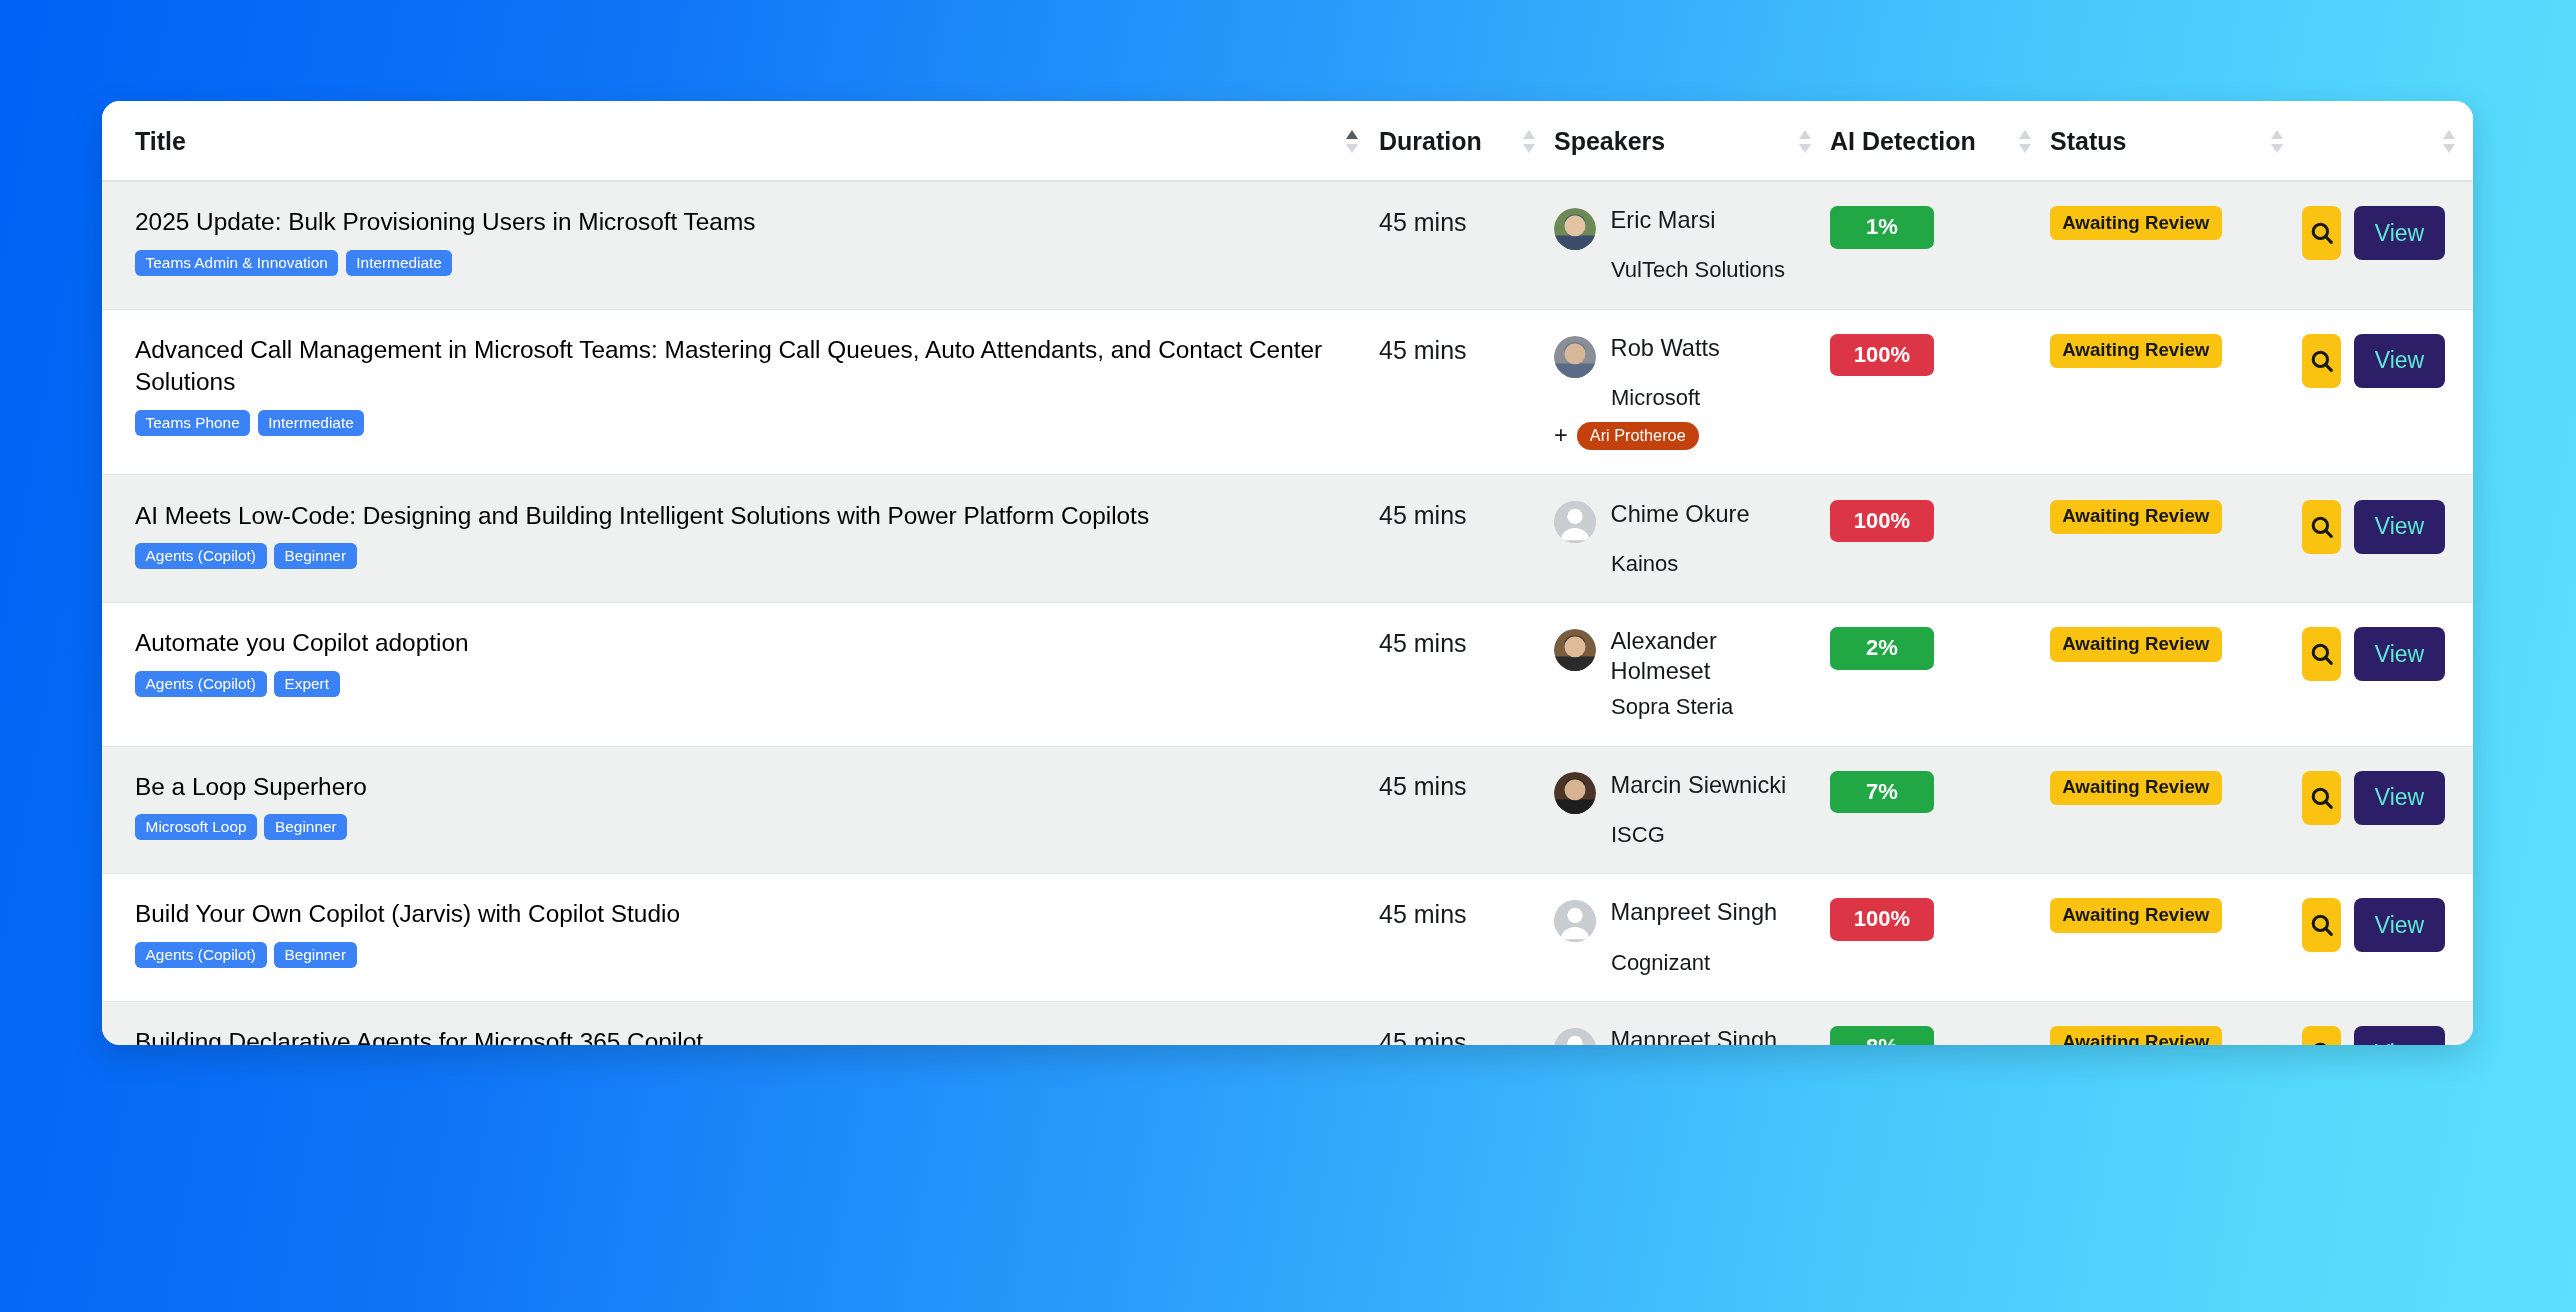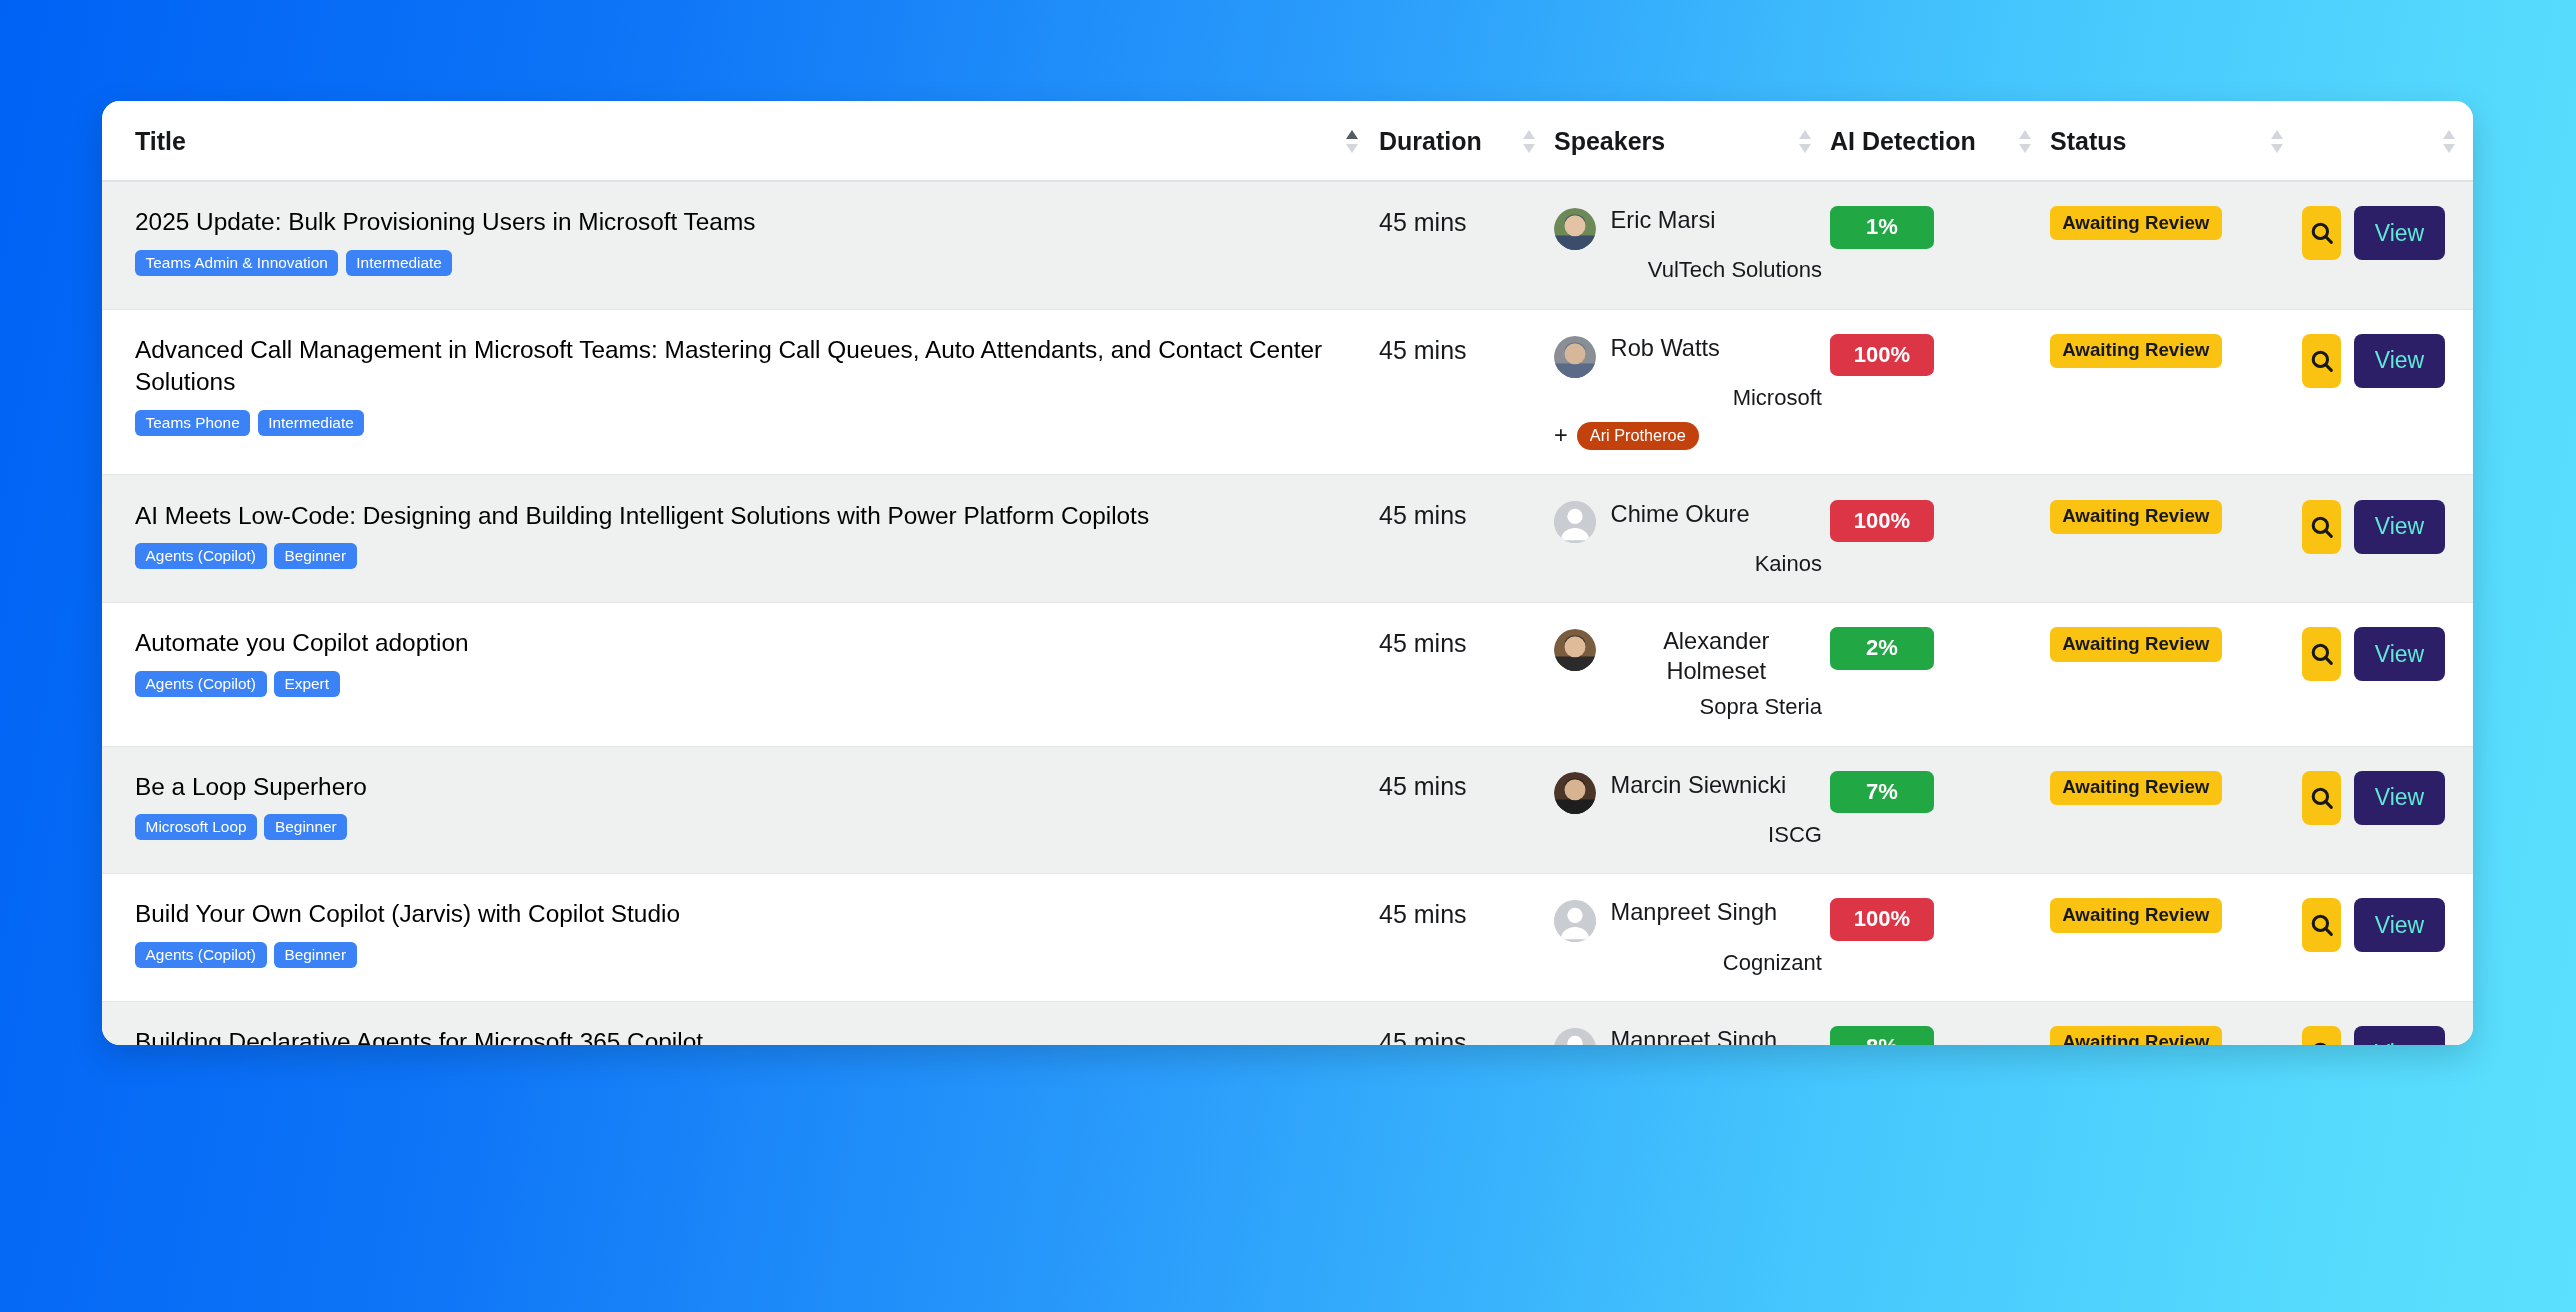--- a/index.html
+++ b/index.html
@@ -129,21 +129,20 @@
     white-space: nowrap;
     padding-top: 1.6px;
   }
 
   
   .speaker-block { padding-right: 8.1px; }
   .speaker-top {
     display: flex;
     align-items: flex-start;
     gap: 14.6px;
-    text-align: center;
   }
   .avatar {
     flex: 0 0 auto;
     width: 42px; height: 42px;
     border-radius: 50%;
     overflow: hidden;
     background: #c9ccd1;
     position: relative;
     margin-top: 1.6px;
   }
@@ -152,21 +151,20 @@
     font-size: 23.6px;
     color: #16181b;
     line-height: 1.26;
   }
   .speaker-org {
     font-size: 22px;
     color: #16181b;
     line-height: 1.26;
     margin-top: 6.5px;
     padding-left: 57px;
-    text-align: right;
   }
   .extra-speakers {
     display: flex;
     align-items: center;
     gap: 9px;
     margin-top: 9.8px;
   }
   .plus-sign {
     font-size: 23.6px;
     color: #16181b;

